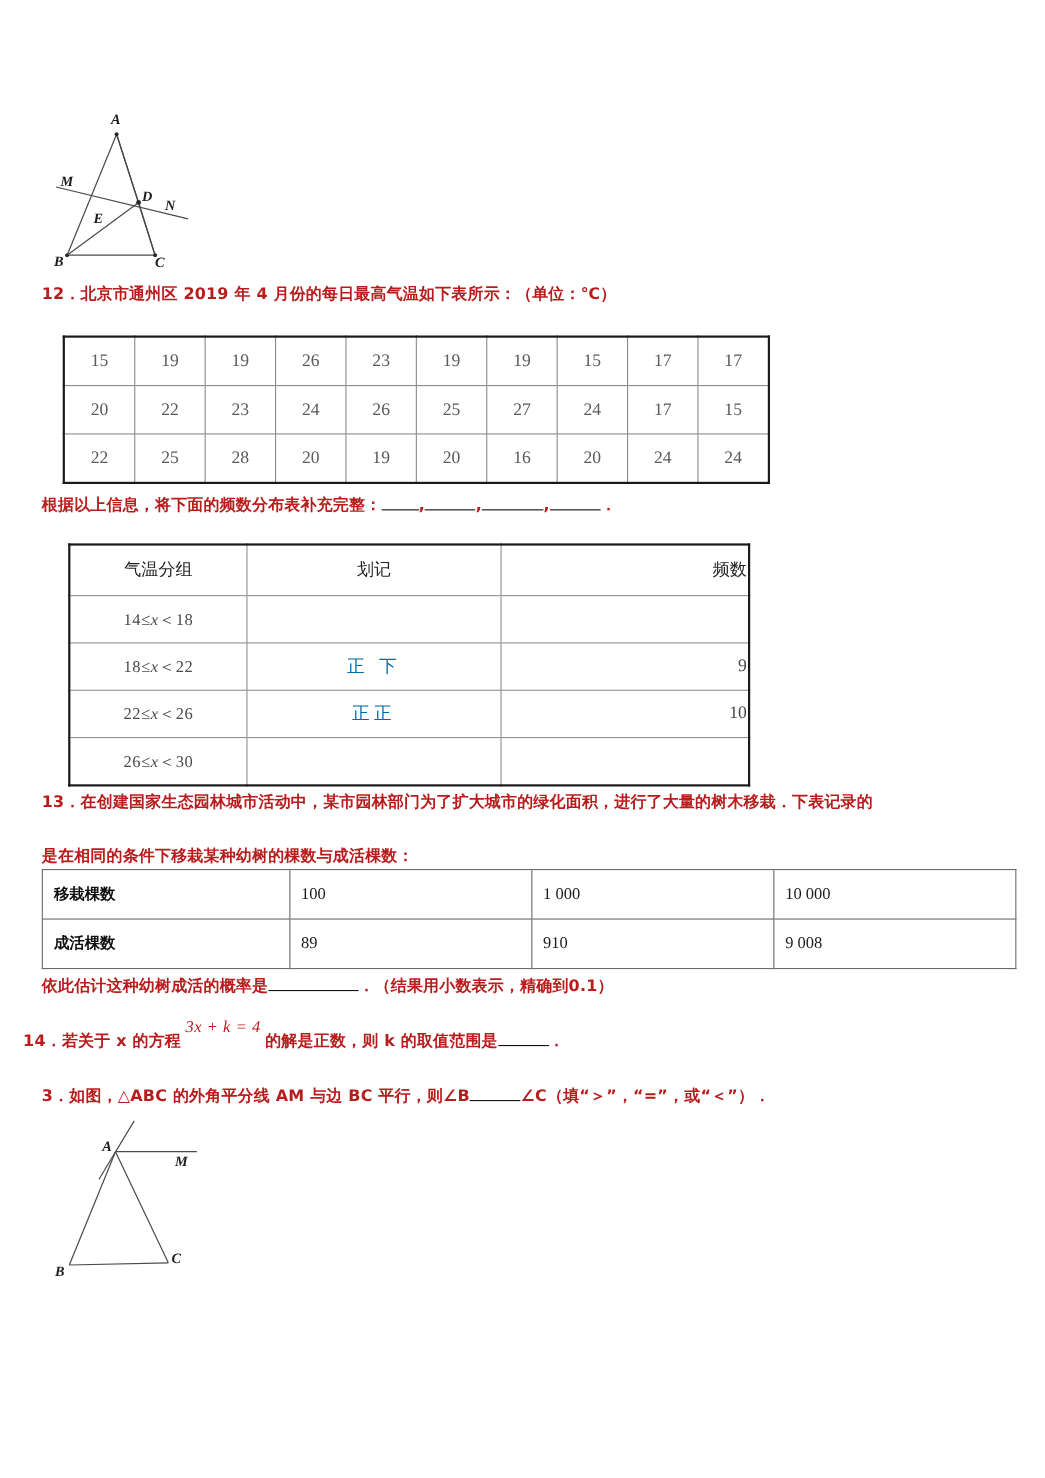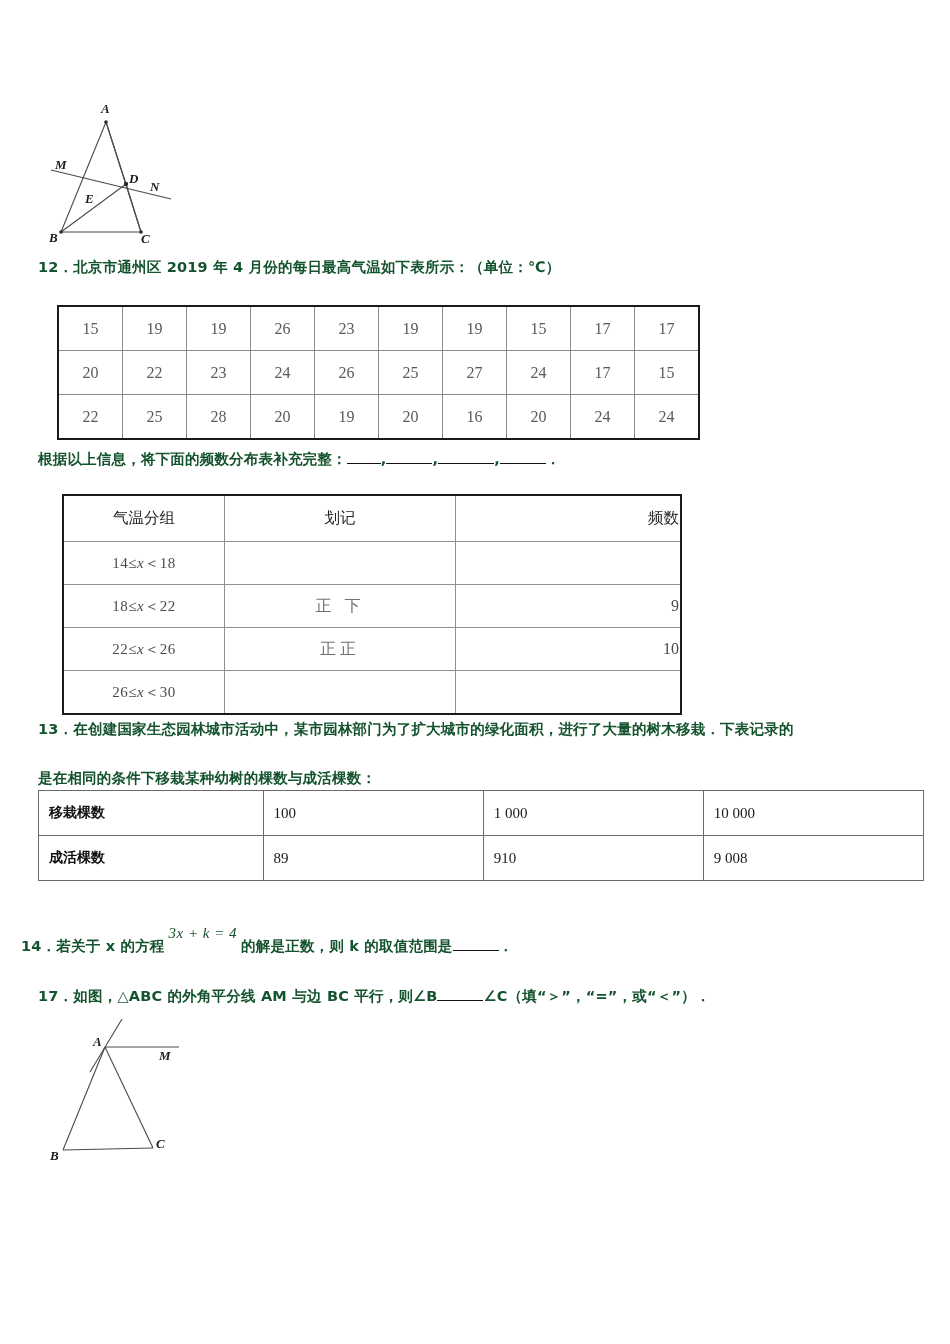--- a/index.html
+++ b/index.html
@@ -46,21 +46,21 @@
     font-size: 13px;
     fill: #1c1c1c;
   }
 
   
   .qline {
     position: absolute;
     font-family: "DejaVu Sans", "Liberation Sans", sans-serif;
     font-size: 14.5px;
     font-weight: bold;
-    color: #14532d;
+    color: #b91c1c;
     white-space: nowrap;
     letter-spacing: 0.2px;
   }
   .qline.wide { white-space: normal; }
 
   #q12-text  { left: 38px; top: 258px; }
   #q12-fill  { left: 38px; top: 450px; text-align: right; }
   #q13-l1    { left: 38px; top: 720px; width: 886px; }
   #q13-l2    { left: 38px; top: 757px; margin-top: 12px; }
   #q13-prob  { left: 38px; top: 887px; }
@@ -130,21 +130,21 @@
   .freq-table .rng {
     font-family: "Liberation Serif", "DejaVu Serif", serif;
     font-size: 15px;
     color: #4a4a4a;
     letter-spacing: 0.5px;
   }
   .freq-table .rng i { font-style: italic; }
   .freq-table .tally {
     font-family: "DejaVu Sans", "Liberation Sans", sans-serif;
     font-size: 16px;
-    color: #737373;
+    color: #0369a1;
     letter-spacing: 4px;
   }
   .freq-table .freqnum {
     font-family: "Liberation Serif", "DejaVu Serif", serif;
     font-size: 16px;
     color: #4a4a4a;
   }
 
   
   .tree-table {
@@ -298,27 +298,30 @@
       </tr>
       <tr>
         <td class="lbl">成活棵数</td>
         <td class="val">89</td>
         <td class="val">910</td>
         <td class="val">9 008</td>
       </tr>
     </tbody>
   </table>
 
+  <div class="qline" id="q13-prob">
+    <span>依此估计这种幼树成活的概率是</span><span class="blank-xl"></span><span>．（结果用小数表示，精确到0.1）</span>
+  </div>
 
   <div class="qline" id="q14-text">
     <span>14．若关于 x 的方程</span><span class="frac-eq">3x + k = 4</span><span>的解是正数，则 k 的取值范围是</span><span class="blank-m"></span><span>．</span>
   </div>
 
   <div class="qline" id="q15-text">
-    <span>17．如图，△ABC 的外角平分线 AM 与边 BC 平行，则∠B</span><span class="blank-m"></span><span>∠C（填“＞”，“=”，或“＜”）．</span>
+    <span>3．如图，△ABC 的外角平分线 AM 与边 BC 平行，则∠B</span><span class="blank-m"></span><span>∠C（填“＞”，“=”，或“＜”）．</span>
   </div>
 
   <div class="figure-2">
     <svg width="200" height="170" viewBox="0 0 200 170">
       <g stroke="#4a4a4a" stroke-width="1.1" fill="none">
         <line x1="86" y1="3" x2="54" y2="56"></line>
         <line x1="69" y1="31" x2="27" y2="134"></line>
         <line x1="69" y1="31" x2="117" y2="132"></line>
         <line x1="27" y1="134" x2="117" y2="132"></line>
         <line x1="69" y1="31" x2="143" y2="31"></line>

